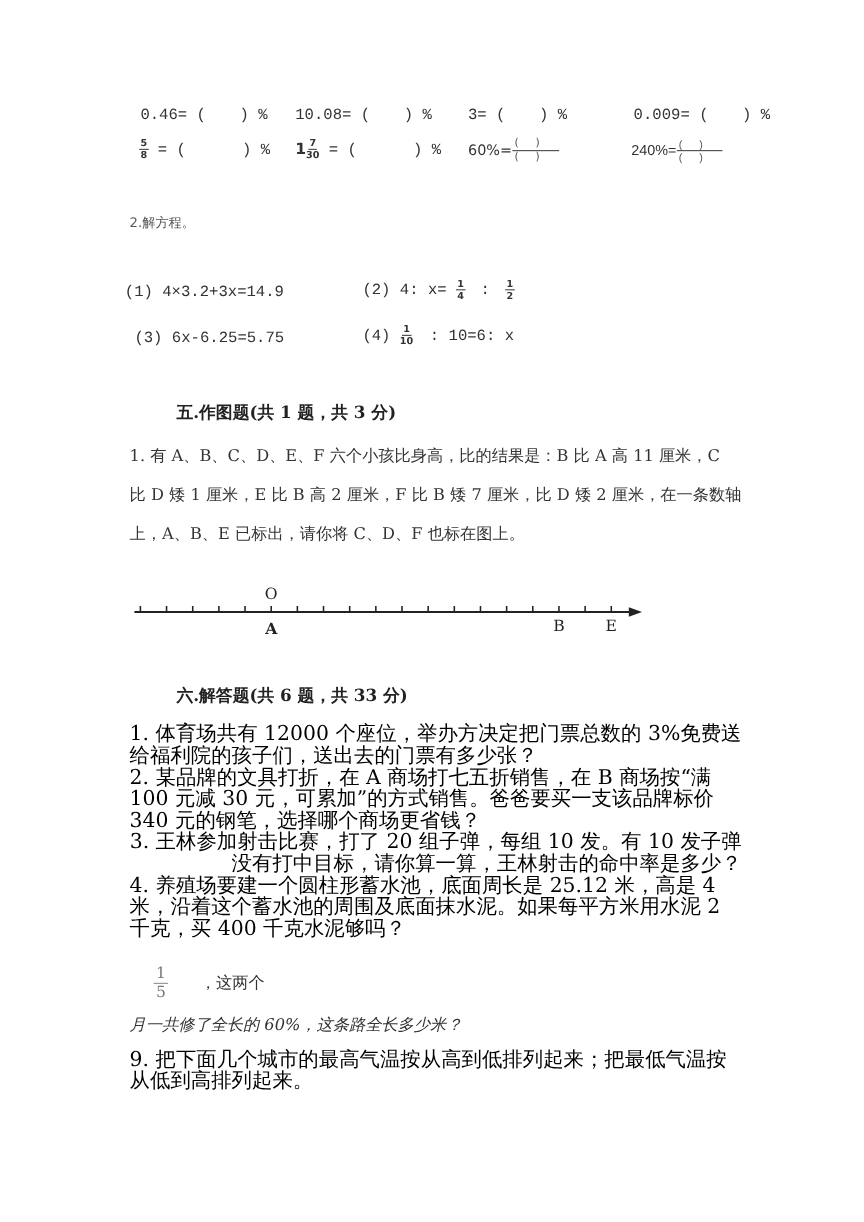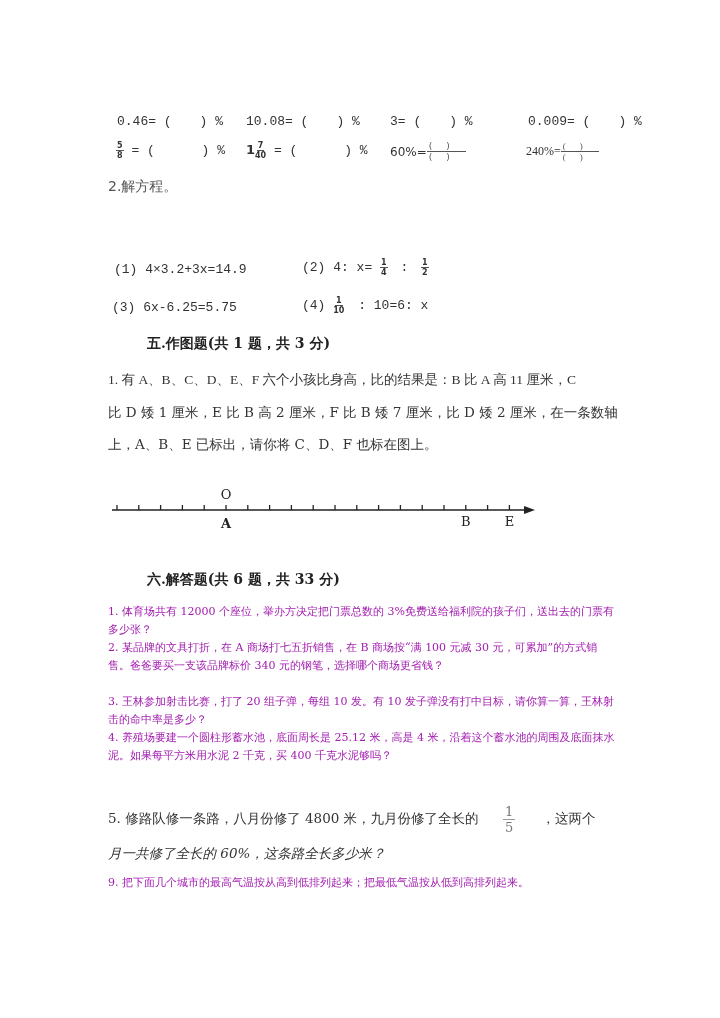--- a/index.html
+++ b/index.html
@@ -1,30 +1,30 @@
 <!DOCTYPE html>
 <html><head>
 <meta charset="utf-8">
 <style>
   html, body { margin:0; padding:0; background:#ffffff; }
   body { width:720px; height:1018px; position:relative; overflow:hidden;
          font-family:"DejaVu Serif", "Liberation Serif", serif; color:#333; }
   .abs { position:absolute; white-space:nowrap; }
   .mono { font-family:"Liberation Mono", "DejaVu Sans Mono", monospace; }
-  .conv { font-size:13px; color:#333;margin-top:26px; }
+  .conv { font-size:13px; color:#333; }
   .frac { display:inline-flex; flex-direction:column; align-items:center; vertical-align:middle;
           font-family:"DejaVu Sans", sans-serif; font-weight:bold; font-size:8px; line-height:9px; }
   .frac .num { border-bottom:1px solid #555; padding:0 1px; }
   .frac-blank { display:inline-flex; flex-direction:column; align-items:center; vertical-align:middle;
           font-size:9px; line-height:10px; color:#555; }
   .frac-blank .num { border-bottom:1px solid #555; padding:0 2px; letter-spacing:14px; }
   .frac-blank .den { padding:0 2px; letter-spacing:14px; }
   .text { font-size:13.5px; color:#333; }
   .heading { font-size:14px; font-weight:bold; color:#222; font-family:"DejaVu Serif", serif;margin-left:39px; }
-  .para { font-size:11px; line-height:18px; color:#a21caf; width:510px; white-space:normal; }
+  .para { font-size:17px; line-height:18px; color:#000000; width:510px; white-space:normal; }
   .bigfrac { display:inline-flex; flex-direction:column; align-items:center; vertical-align:middle;
           font-size:13px; line-height:15px; color:#777; }
   .bigfrac .num { border-bottom:1px solid #999; padding:0 2px; }
 </style>
 </head>
 <body>
 
 <div class="abs conv mono" style="left:117px;top:88px;">
   <span>0.46= (</span><span style="display:inline-block;width:28px;"></span><span>) %</span>
 </div>
@@ -40,39 +40,39 @@
 
 <div class="abs conv mono" style="left:116px;top:115px;">
   <span class="frac">
       <span class="num">5</span>
       <span class="den">8</span>
     </span><span style="white-space:pre;"> = (      ) %</span>
 </div>
 <div class="abs conv mono" style="left:246px;top:115px;">
   <span style="font-weight:bold;font-family:'DejaVu Sans',sans-serif;">1</span><span class="frac">
       <span class="num">7</span>
-      <span class="den">40</span>
+      <span class="den">30</span>
     </span><span style="white-space:pre;"> = (      ) %</span>
 </div>
 <div class="abs conv" style="left:390px;top:115px;font-family:'DejaVu Sans',sans-serif;font-size:12px;">
   <span style="vertical-align:middle;">60%=</span><span class="frac-blank">
       <span class="num">()</span>
       <span class="den">()</span>
     </span>
 </div>
-<div class="abs conv" style="left:526px;top:115px;font-family:Liberation Serif, serif;font-size:12px;">
+<div class="abs conv" style="left:526px;top:115px;font-family:Liberation Sans, sans-serif;font-size:12px;">
   <span style="vertical-align:middle;">240%=</span><span class="frac-blank">
       <span class="num">()</span>
       <span class="den">()</span>
     </span>
 </div>
 
-<div class="abs text" style="left:108px;top:178px;font-family:'DejaVu Sans',sans-serif;font-size:14px;color:#555;">2.解方程。</div>
+<div class="abs text" style="left:108px;top:178px;font-family:'DejaVu Sans',sans-serif;font-size:11px;color:#555;">2.解方程。</div>
 
-<div class="abs conv mono" style="left:114px;top:236px;">(1) 4×3.2+3x=14.9</div>
+<div class="abs conv mono" style="left:104px;top:236px;">(1) 4×3.2+3x=14.9</div>
 <div class="abs conv mono" style="left:302px;top:232px;">
   <span style="vertical-align:middle;">(2) 4: x=</span>
   <span class="frac">
       <span class="num">1</span>
       <span class="den">4</span>
     </span>
   <span style="vertical-align:middle;padding:0 5px;">:</span>
   <span class="frac">
       <span class="num">1</span>
       <span class="den">2</span>
@@ -82,21 +82,21 @@
 <div class="abs conv mono" style="left:302px;top:270px;">
   <span style="vertical-align:middle;">(4)</span>
   <span class="frac">
       <span class="num">1</span>
       <span class="den">10</span>
     </span>
   <span style="vertical-align:middle;padding-left:6px;text-align:right;">: 10=6: x</span>
 </div>
 
 <div class="abs heading" style="left:108px;top:335px;">五.作图题(共 1 题，共 3 分)</div>
-<div class="abs text" style="left:108px;top:371px;font-family:Liberation Serif, serif;">1. 有 A、B、C、D、E、F 六个小孩比身高，比的结果是：B 比 A 高 11 厘米，C</div>
+<div class="abs text" style="left:108px;top:371px;">1. 有 A、B、C、D、E、F 六个小孩比身高，比的结果是：B 比 A 高 11 厘米，C</div>
 <div class="abs text" style="left:108px;top:404px;">比 D 矮 1 厘米，E 比 B 高 2 厘米，F 比 B 矮 7 厘米，比 D 矮 2 厘米，在一条数轴</div>
 <div class="abs text" style="left:108px;top:436px;">上，A、B、E 已标出，请你将 C、D、F 也标在图上。</div>
 
 <svg class="abs" style="left:0;top:480px;" width="720" height="60">
   <line x1="112" y1="30" x2="528" y2="30" stroke="#222" stroke-width="1.6"></line>
   <polygon points="535,30 524,26 524,34" fill="#222"></polygon>
   <g id="ticks">
       <line x1="117" x2="117" y1="25" y2="30" stroke="#222" stroke-width="1.3"></line>
       <line x1="138.8" x2="138.8" y1="25" y2="30" stroke="#222" stroke-width="1.3"></line>
       <line x1="160.6" x2="160.6" y1="25" y2="30" stroke="#222" stroke-width="1.3"></line>
@@ -119,25 +119,24 @@
     </g>
   <text id="origin-label" x="226" y="19" font-family="DejaVu Serif, serif" font-size="13" text-anchor="middle" fill="#222">O</text>
   <text id="label-A" x="226" y="48" font-family="DejaVu Serif, serif" font-size="13" font-weight="bold" text-anchor="middle" fill="#222">A</text>
   <text id="label-B" x="465.8" y="46" font-family="DejaVu Serif, serif" font-size="13" text-anchor="middle" fill="#222">B</text>
   <text id="label-E" x="509.40000000000003" y="46" font-family="DejaVu Serif, serif" font-size="13" text-anchor="middle" fill="#222">E</text>
 </svg>
 
 <div class="abs heading" style="left:108px;top:571px;">六.解答题(共 6 题，共 33 分)</div>
 <div class="abs para" style="left:108px;top:603px;">1. 体育场共有 12000 个座位，举办方决定把门票总数的 3%免费送给福利院的孩子们，送出去的门票有多少张？</div>
 <div class="abs para" style="left:108px;top:639px;">2. 某品牌的文具打折，在 A 商场打七五折销售，在 B 商场按“满 100 元减 30 元，可累加”的方式销售。爸爸要买一支该品牌标价 340 元的钢笔，选择哪个商场更省钱？</div>
-<div class="abs para" style="left:108px;top:693px;">3. 王林参加射击比赛，打了 20 组子弹，每组 10 发。有 10 发子弹没有打中目标，请你算一算，王林射击的命中率是多少？</div>
+<div class="abs para" style="left:108px;top:693px;text-align:right;">3. 王林参加射击比赛，打了 20 组子弹，每组 10 发。有 10 发子弹没有打中目标，请你算一算，王林射击的命中率是多少？</div>
 <div class="abs para" style="left:108px;top:729px;">4. 养殖场要建一个圆柱形蓄水池，底面周长是 25.12 米，高是 4 米，沿着这个蓄水池的周围及底面抹水泥。如果每平方米用水泥 2 千克，买 400 千克水泥够吗？</div>
 
 <div class="abs text" style="left:108px;top:804px;">
-  <span>5. 修路队修一条路，八月份修了 4800 米，九月份修了全长的</span>
   <span class="bigfrac" style="margin:0 22px 0 20px;">
       <span class="num">1</span>
       <span class="den">5</span>
     </span>
   <span>，这两个</span>
 </div>
 <div class="abs text" style="left:108px;top:845px;font-style:italic;">月一共修了全长的 60%，这条路全长多少米？</div>
 <div class="abs para" style="left:108px;top:874px;">9. 把下面几个城市的最高气温按从高到低排列起来；把最低气温按从低到高排列起来。</div>
 
 </body></html>

